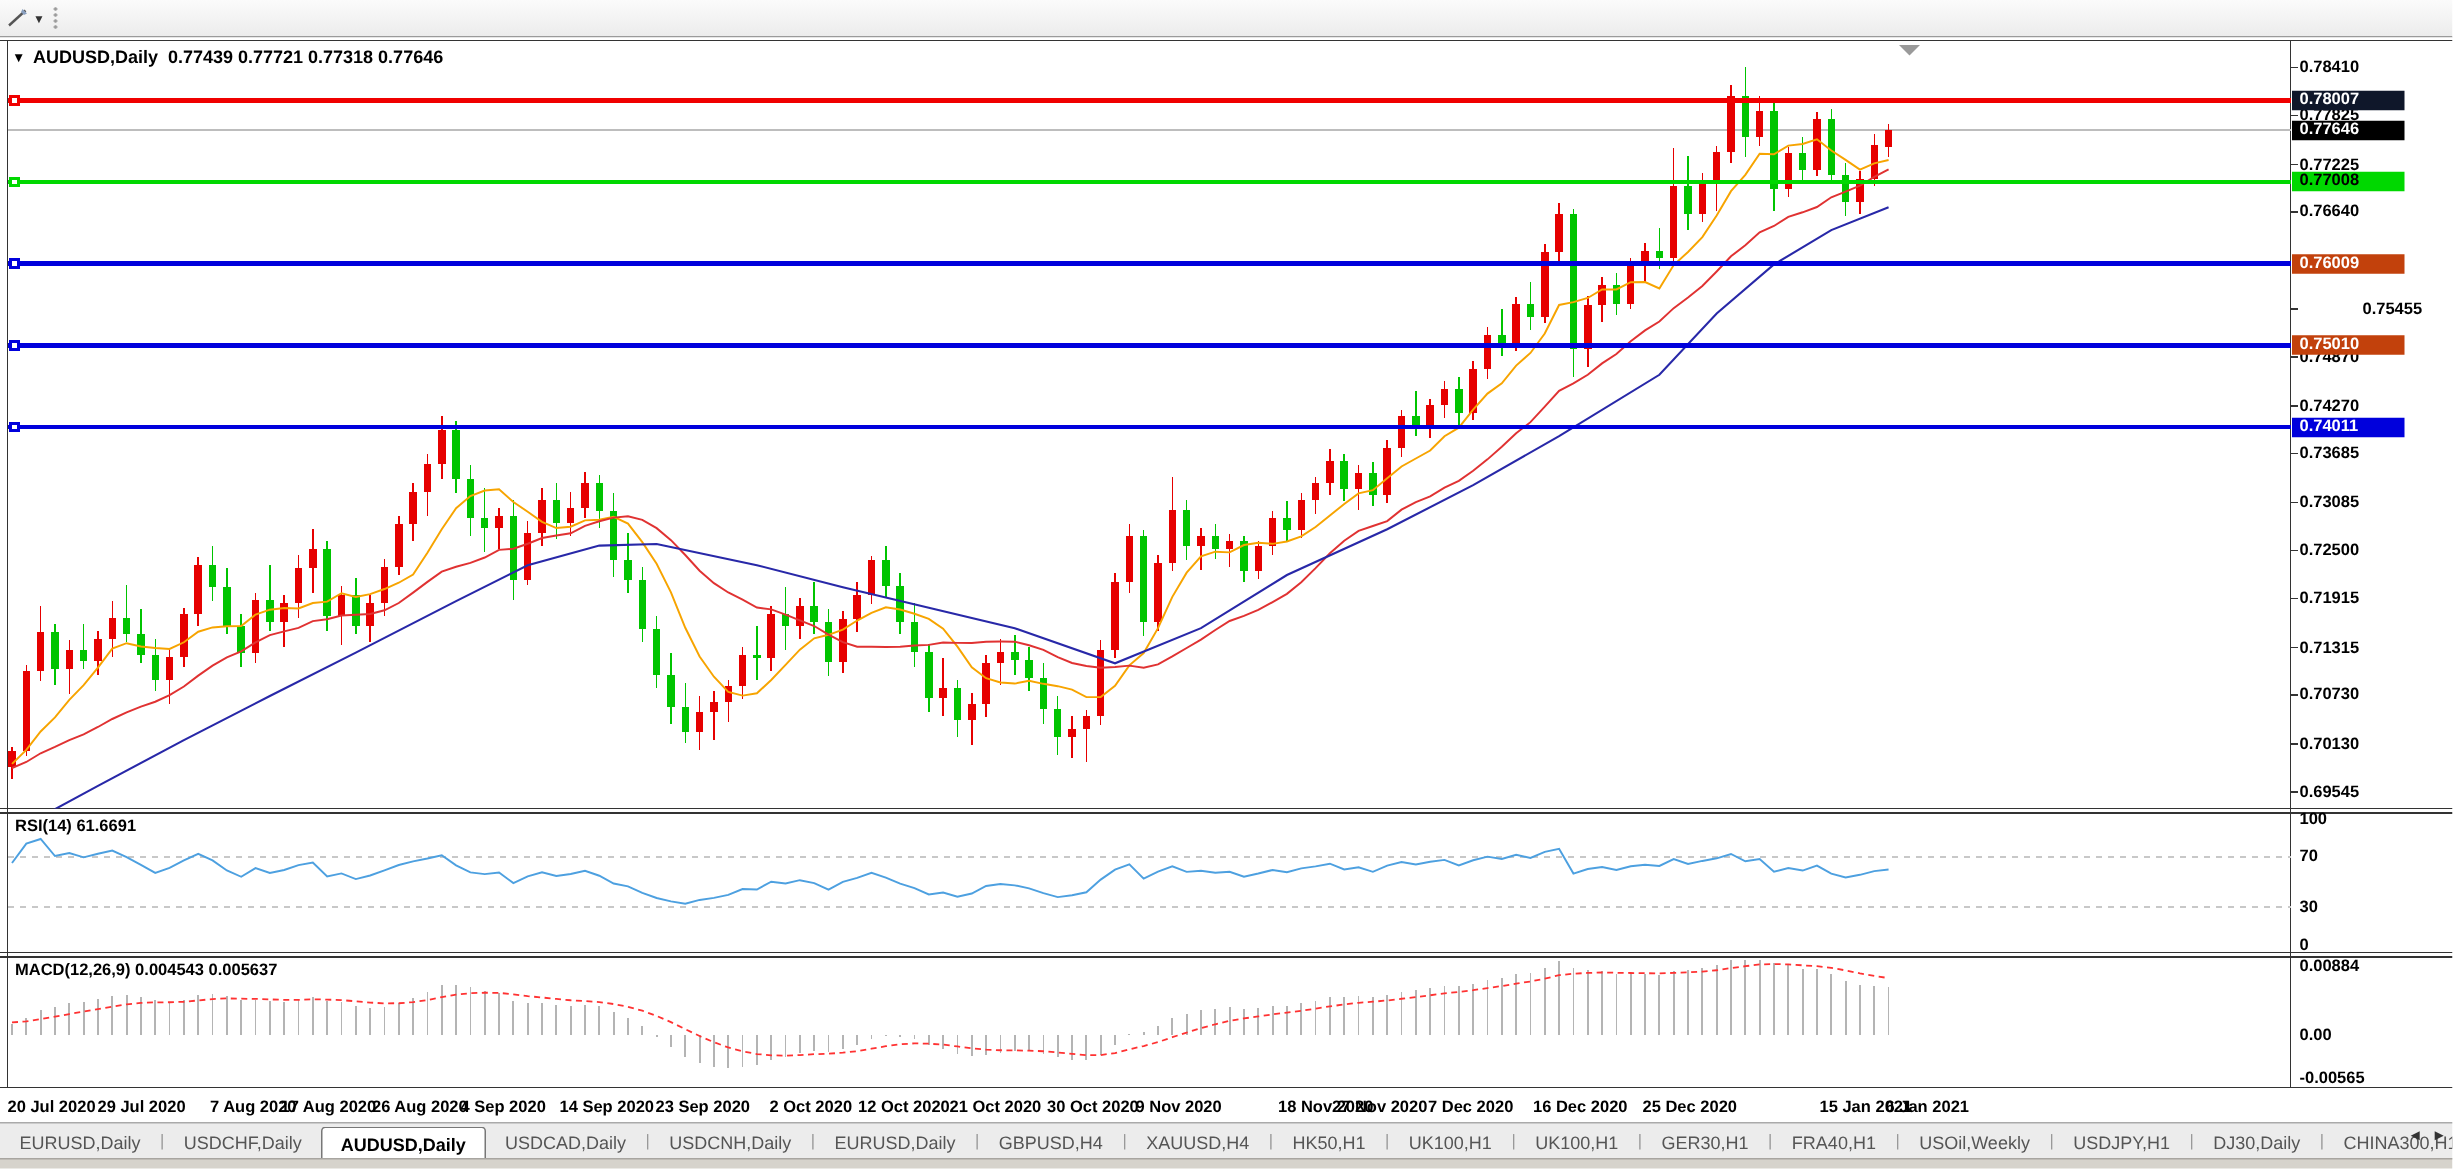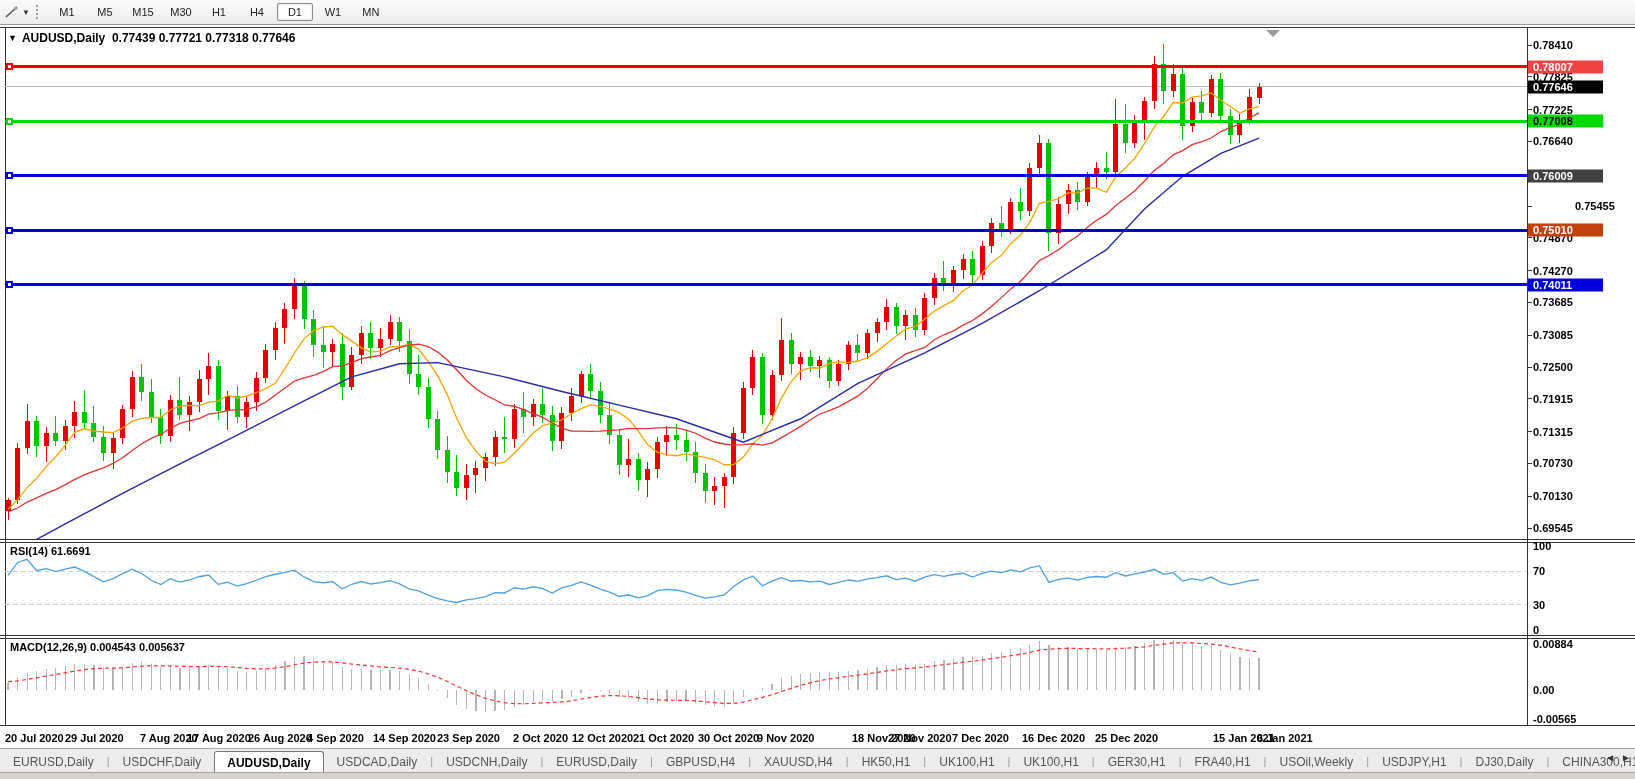--- a/index.html
+++ b/index.html
@@ -53,31 +53,20 @@
   <div id="tool-left">
     <span style="display:inline-block;width:16px;height:16px">
       <svg width="16" height="16" viewBox="0 0 16 16">
         <path d="M2 13 L13 3" stroke="#555" stroke-width="1.6" fill="none"></path>
         <path d="M11 2 l3 3 -2 1 -2 -2 z" fill="#8aa0c0"></path>
       </svg>
     </span>
     <span class="dropdown-arrow">▼</span>
     <span class="grip"></span>
   </div>
-  <div id="tf-buttons" style="display: flex;">
-      <div class="tf-btn">M1</div>
-      <div class="tf-btn">M5</div>
-      <div class="tf-btn">M15</div>
-      <div class="tf-btn">M30</div>
-      <div class="tf-btn">H1</div>
-      <div class="tf-btn">H4</div>
-      <div class="tf-btn active">D1</div>
-      <div class="tf-btn">W1</div>
-      <div class="tf-btn">MN</div>
-    </div>
 </div>
 
 <div id="chart-root">
   <svg id="chart-svg" width="1635" height="723">
       <defs>
         <clipPath id="mainClip">
           <rect x="5" y="2" width="1522" height="512"></rect>
         </clipPath>
         <clipPath id="rsiClip">
           <rect x="5" y="517" width="1522" height="93"></rect>
@@ -553,23 +542,23 @@
       <div class="axis-label" style="top: 212.873px;">0.74870</div>
       <div class="axis-label" style="top: 245.563px;">0.74270</div>
       <div class="axis-label" style="top: 277.437px;">0.73685</div>
       <div class="axis-label" style="top: 310.127px;">0.73085</div>
       <div class="axis-label" style="top: 342px;">0.72500</div>
       <div class="axis-label" style="top: 373.873px;">0.71915</div>
       <div class="axis-label" style="top: 406.563px;">0.71315</div>
       <div class="axis-label" style="top: 438.437px;">0.70730</div>
       <div class="axis-label" style="top: 471.127px;">0.70130</div>
       <div class="axis-label" style="top: 503px;">0.69545</div>
-      <div class="price-badge" style="top: 41.957px; background: #ef4444; color: rgb(255, 255, 255);">0.78007</div>
+      <div class="price-badge" style="top: 41.957px; background: #0f172a; color: rgb(255, 255, 255);">0.78007</div>
       <div class="price-badge" style="top: 96.3865px; background: rgb(0, 216, 0); color: rgb(0, 0, 0);">0.77008</div>
-      <div class="price-badge" style="top: 150.816px; background: #404040; color: rgb(255, 255, 255);">0.76009</div>
+      <div class="price-badge" style="top: 150.816px; background: #c2410c; color: rgb(255, 255, 255);">0.76009</div>
       <div class="price-badge" style="top: 205.245px; background: #c2410c; color: rgb(255, 255, 255);">0.75010</div>
       <div class="price-badge" style="top: 259.675px; background: rgb(0, 0, 220); color: rgb(255, 255, 255);">0.74011</div>
       <div class="price-badge" style="top: 61.6257px; background: rgb(0, 0, 0); color: rgb(255, 255, 255);">0.77646</div>
       <div class="axis-label" style="top: 521px;">100</div>
       <div class="axis-label" style="top: 546.2px;">70</div>
       <div class="axis-label" style="top: 579.8px;">30</div>
       <div class="axis-label" style="top: 605px;">0</div>
       <div class="axis-label" style="top: 618.997px;">0.00884</div>
       <div class="axis-label" style="top: 665px;">0.00</div>
       <div class="axis-label" style="top: 694.403px;">-0.00565</div>

